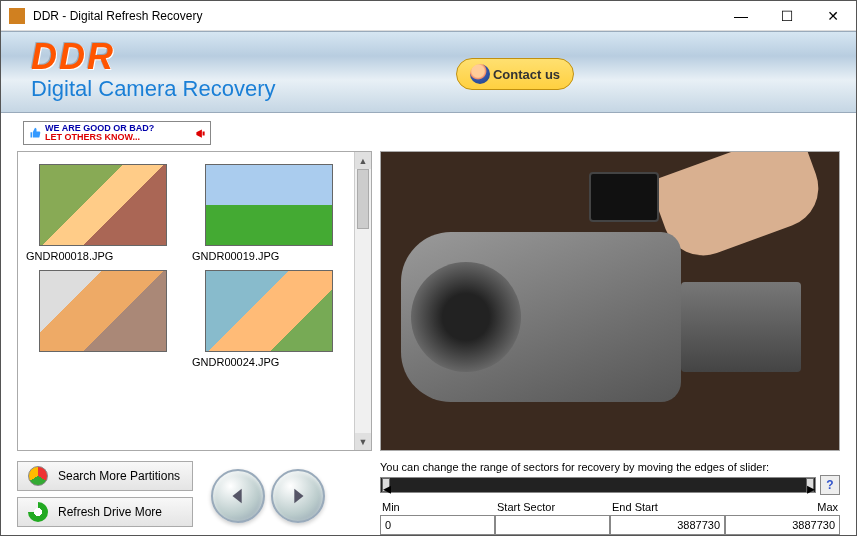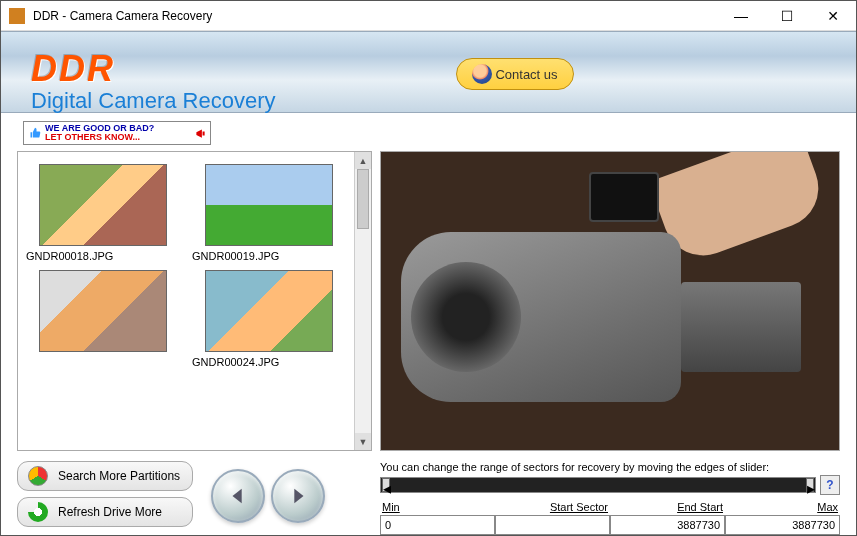--- a/index.html
+++ b/index.html
@@ -1,25 +1,25 @@
 <!DOCTYPE html>
 <html><head>
 <meta charset="utf-8">
 <style>
 * { box-sizing: border-box; margin: 0; padding: 0; font-family: "Segoe UI", Tahoma, sans-serif; }
 body { background: #fff; width: 857px; height: 536px; overflow: hidden; border: 1px solid #555; }
 .titlebar { height: 30px; background: #fff; display: flex; align-items: center; padding: 0 0 0 8px; border-bottom: 1px solid #ddd; }
 .titlebar .icon { width: 16px; height: 16px; background: #d08020; margin-right: 8px; }
 .titlebar .title { font-size: 12px; flex: 1; }
 .titlebar .win-btn { width: 46px; height: 30px; display: flex; align-items: center; justify-content: center; font-size: 14px; }
-.header { height: 82px; background: linear-gradient(180deg, #d6e6f2 0%, #b8cde0 30%, #e8f0f6 60%, #c5d6e4 100%); border-top: 1px solid #9ab; border-bottom: 1px solid #9ab; position: relative; padding: 16px 0 0 30px; }
+.header { height: 82px; background: linear-gradient(180deg, #d6e6f2 0%, #b8cde0 30%, #e8f0f6 60%, #c5d6e4 100%); border-top: 1px solid #9ab; border-bottom: 1px solid #9ab; position: relative; padding: 4px 0 0 30px; }
 .header .logo { color: #ff5500; font-weight: bold; font-size: 36px; letter-spacing: 2px; text-shadow: 1px 1px 0 #fff, -1px -1px 0 rgba(0,0,0,.2); font-style: italic; }
 .header .logo span { font-family: "Arial Black", sans-serif; }
 .header .subtitle { color: #1a7fd6; font-size: 22px; margin-top: -2px; }
-.contact-btn { position: absolute; left: 455px; top: 26px; width: 118px; height: 32px; background: linear-gradient(180deg,#ffe070,#ffd040); border: 1px solid #c09010; border-radius: 16px; display: flex; align-items: center; justify-content: center; gap: 3px; font-size: 13px; color: #333; cursor: pointer; }
+.contact-btn { position: absolute; left: 455px; top: 26px; width: 118px; height: 32px; background: linear-gradient(180deg,#ffe070,#ffd040); border: 1px solid #c09010; border-radius: 16px; display: flex; align-items: center; justify-content: center; gap: 3px; font-size: 13px; color: #333; cursor: pointer; font-weight: bold; }
 .contact-btn .avatar { width: 20px; height: 20px; border-radius: 50%; background: radial-gradient(circle at 40% 35%, #fc9 35%, #e86 45%, #35a 50%, #247 100%); }
 .content { padding: 6px 8px 8px 8px; }
 .feedback-bar { width: 188px; height: 24px; border: 1px solid #888; background: #fff; margin: 2px 0 6px 14px; display: flex; align-items: center; padding: 0 4px; font-family: "Courier New", monospace; font-size: 9px; line-height: 9px; cursor: pointer; }
 .feedback-bar .thumb { width: 14px; height: 14px; margin-right: 3px; display:inline-flex; align-items:center; justify-content:center; }
 .feedback-bar .txt1 { color: #00a; font-weight: bold; display:block; }
 .feedback-bar .txt2 { color: #d00; font-weight: bold; display:block; }
 .feedback-bar .arrow { width: 12px; height: 12px; margin-left: 3px; display:inline-flex; align-items:center; justify-content:center; }
 .main-row { display: flex; gap: 8px; padding: 0 8px; }
 .left-col { width: 355px; }
 .thumb-panel { border: 1px solid #aaa; height: 300px; background: #fff; display: flex; position: relative; }
@@ -34,52 +34,52 @@
 .right-col { flex: 1; }
 .preview { border: 1px solid #aaa; height: 300px; background: #3b2a1f; position: relative; overflow: hidden; }
 .camcorder { position:absolute; left:20px; top:80px; width:280px; height:170px; background: linear-gradient(160deg,#9a9a9a,#555); border-radius: 50px 20px 20px 50px; }
 .camcorder::before { content:""; position:absolute; right:-120px; top:50px; width:120px; height:90px; background:linear-gradient(180deg,#777,#444); border-radius:4px; }
 .camcorder .lens { position:absolute; left:10px; top:30px; width:110px; height:110px; border-radius:50%; background:radial-gradient(circle,#222 30%,#444 50%,#666 70%); }
 .hand { position:absolute; right:20px; top:0; width:160px; height:90px; background:#d9b090; border-radius:0 0 40px 40px; transform:rotate(-20deg); }
 .card-slot { position:absolute; right:180px; top:20px; width:70px; height:50px; background:#111; border-radius:4px; border:2px solid #444; }
 .bottom-row { display: flex; gap: 8px; margin-top: 10px; padding: 0 8px; align-items: flex-start; }
 .left-bottom { width: 355px; display: flex; gap: 8px; }
 .btn-col { display: flex; flex-direction: column; gap: 6px; }
-.action-btn { width: 176px; height: 30px; background: linear-gradient(180deg,#f8f8f8,#e4e4e4); border: 1px solid #aaa; border-radius: 11px; display: flex; align-items: center; padding: 0 10px; gap: 10px; font-size: 12px; cursor: pointer; }
+.action-btn { width: 176px; height: 30px; background: linear-gradient(180deg,#f8f8f8,#e4e4e4); border: 1px solid #aaa; border-radius: 0; display: flex; align-items: center; padding: 0 10px; gap: 10px; font-size: 12px; cursor: pointer; }
 .action-btn .ico { width: 20px; height: 20px; border-radius: 50%; }
 .ico-partition { background: conic-gradient(#e33 0 120deg, #3a3 120deg 240deg, #fb0 240deg 360deg); border:1px solid #888; }
 .ico-refresh { background: radial-gradient(circle,#fff 30%,transparent 30%), conic-gradient(#2a2 0 270deg, transparent 270deg); border-radius:50%; position:relative; }
 .nav-btns { display: flex; align-items: center; gap: 6px; margin-left: 10px; margin-top: 4px; }
 .nav-btn { width: 54px; height: 54px; border-radius: 50%; background: radial-gradient(circle at 35% 30%, #fff, #bcc 60%, #89a); border: 2px solid #9ab; display: flex; align-items: center; justify-content: center; cursor: pointer; box-shadow: inset 0 2px 4px rgba(255,255,255,.7), 0 2px 4px rgba(0,0,0,.2); }
 .nav-btn svg { width: 22px; height: 22px; }
 .right-bottom { flex: 1; }
 .slider-label { font-size: 11px; margin-bottom: 2px; }
 .slider-row { display: flex; align-items: center; gap: 4px; }
 .slider-track { flex: 1; height: 16px; border: 1px solid #888; background: #222; display:flex; align-items:center; justify-content:space-between; padding:0 1px; }
 .slider-track .handle { width:8px; height:14px; background:#ddd; border:1px solid #666; }
 .help-btn { width: 20px; height: 20px; border: 1px solid #888; background:#eee; display:flex; align-items:center; justify-content:center; font-size:12px; color:#35c; font-weight:bold; cursor:pointer; }
 .sector-row { display: flex; margin-top: 6px; gap: 0; align-items: flex-end; font-size: 11px; }
 .sector-row .col { flex: 1; }
-.sector-row .lbl { margin-bottom: 2px; padding: 0 2px; text-decoration: underline; }
+.sector-row .lbl { margin-bottom: 2px; padding: 0 2px; }
 .sector-row input { width: 100%; height: 20px; border: 1px solid #888; padding: 0 4px; font-size: 11px; text-align: right; }
 .sector-row input.left-align { text-align: left; }
-.sector-row .lbl.center { text-align: right; }
+.sector-row .lbl.center { text-align: left; }
 .sector-row .lbl.right { text-align: right; }
 
 .img1 { background: linear-gradient(135deg,#8a5 0 40%, #fc8 40% 60%, #a65 60%); }
 .img2 { background: linear-gradient(180deg,#ace 0 50%, #4a3 50%); }
 .img3 { background: linear-gradient(135deg,#ddd 0 30%, #ea6 30% 60%, #a87 60%); }
 .img4 { background: linear-gradient(135deg,#8bc 0 40%, #fb7 40% 70%, #7a5 70%); }
 </style>
 </head>
 <body>
 
 <div class="titlebar">
   <div class="icon"></div>
-  <div class="title">DDR - Camera Camera Recovery</div>
+  <div class="title">DDR - Digital Refresh Recovery</div>
   <div class="win-btn">—</div>
   <div class="win-btn">☐</div>
   <div class="win-btn">✕</div>
 </div>
 
 <div class="header">
   <div class="logo"><span>DDR</span></div>
   <div class="subtitle">Digital Camera Recovery</div>
   <div class="contact-btn">
     <div class="avatar"></div>

